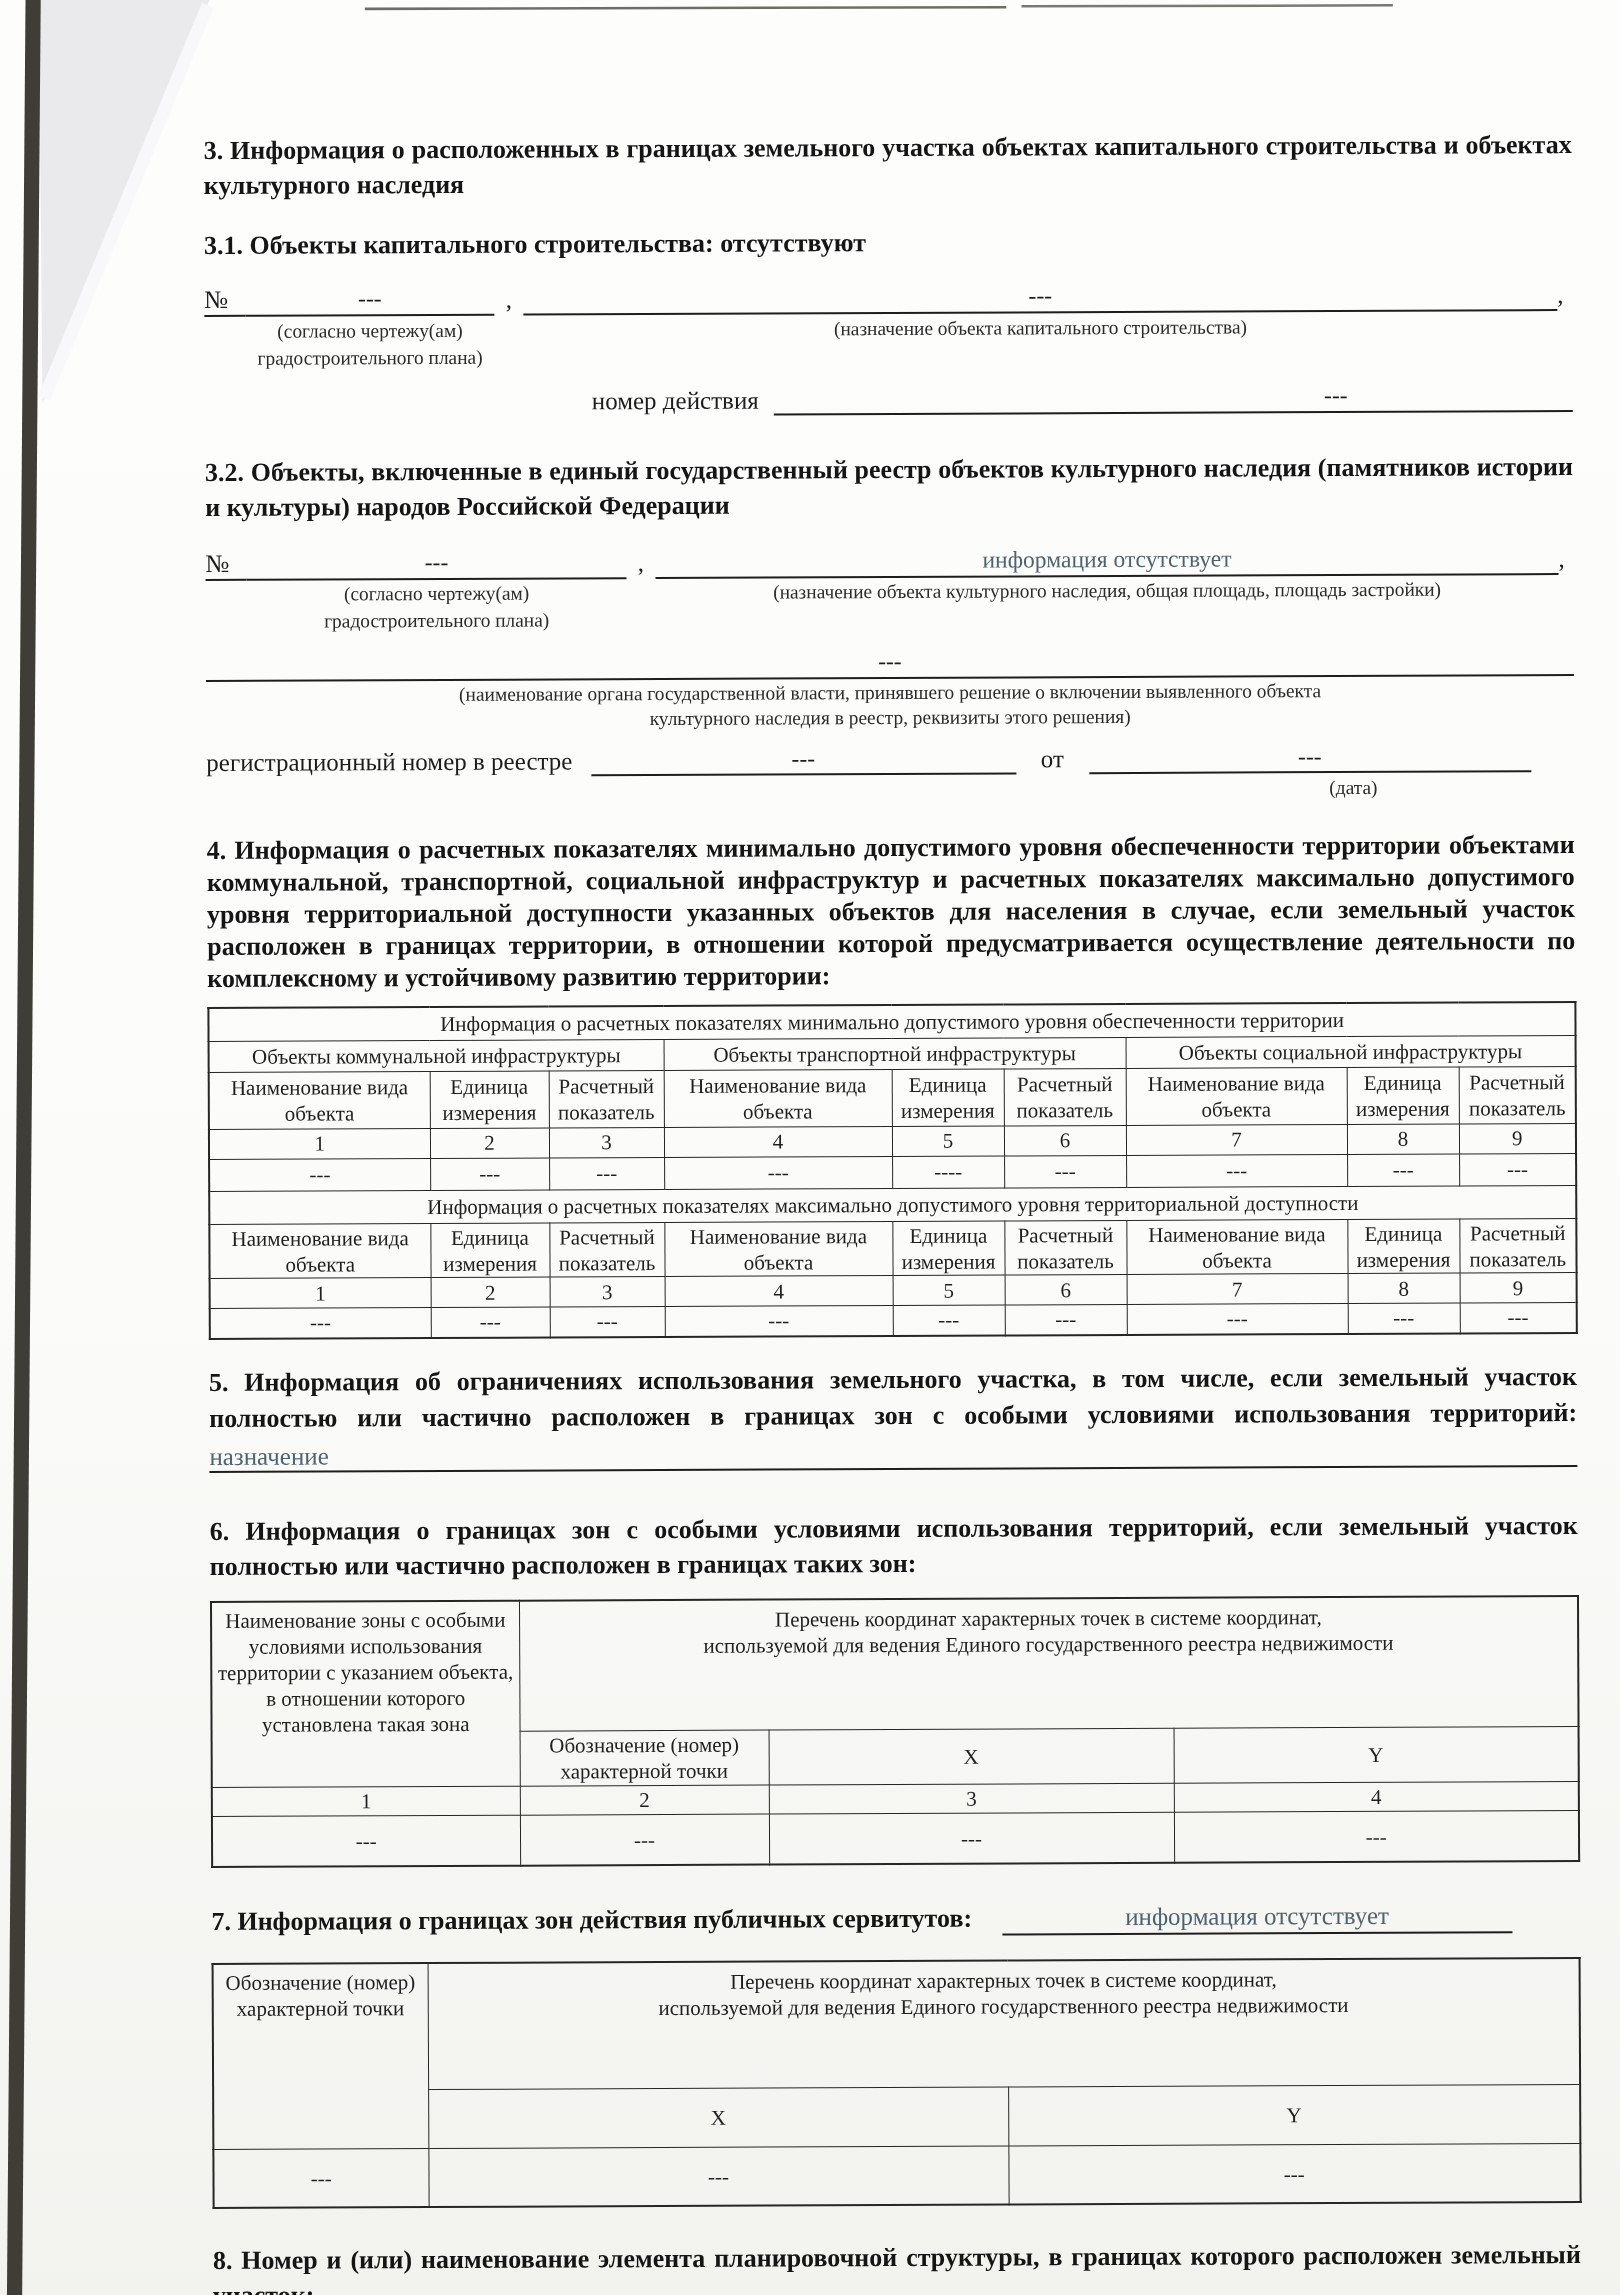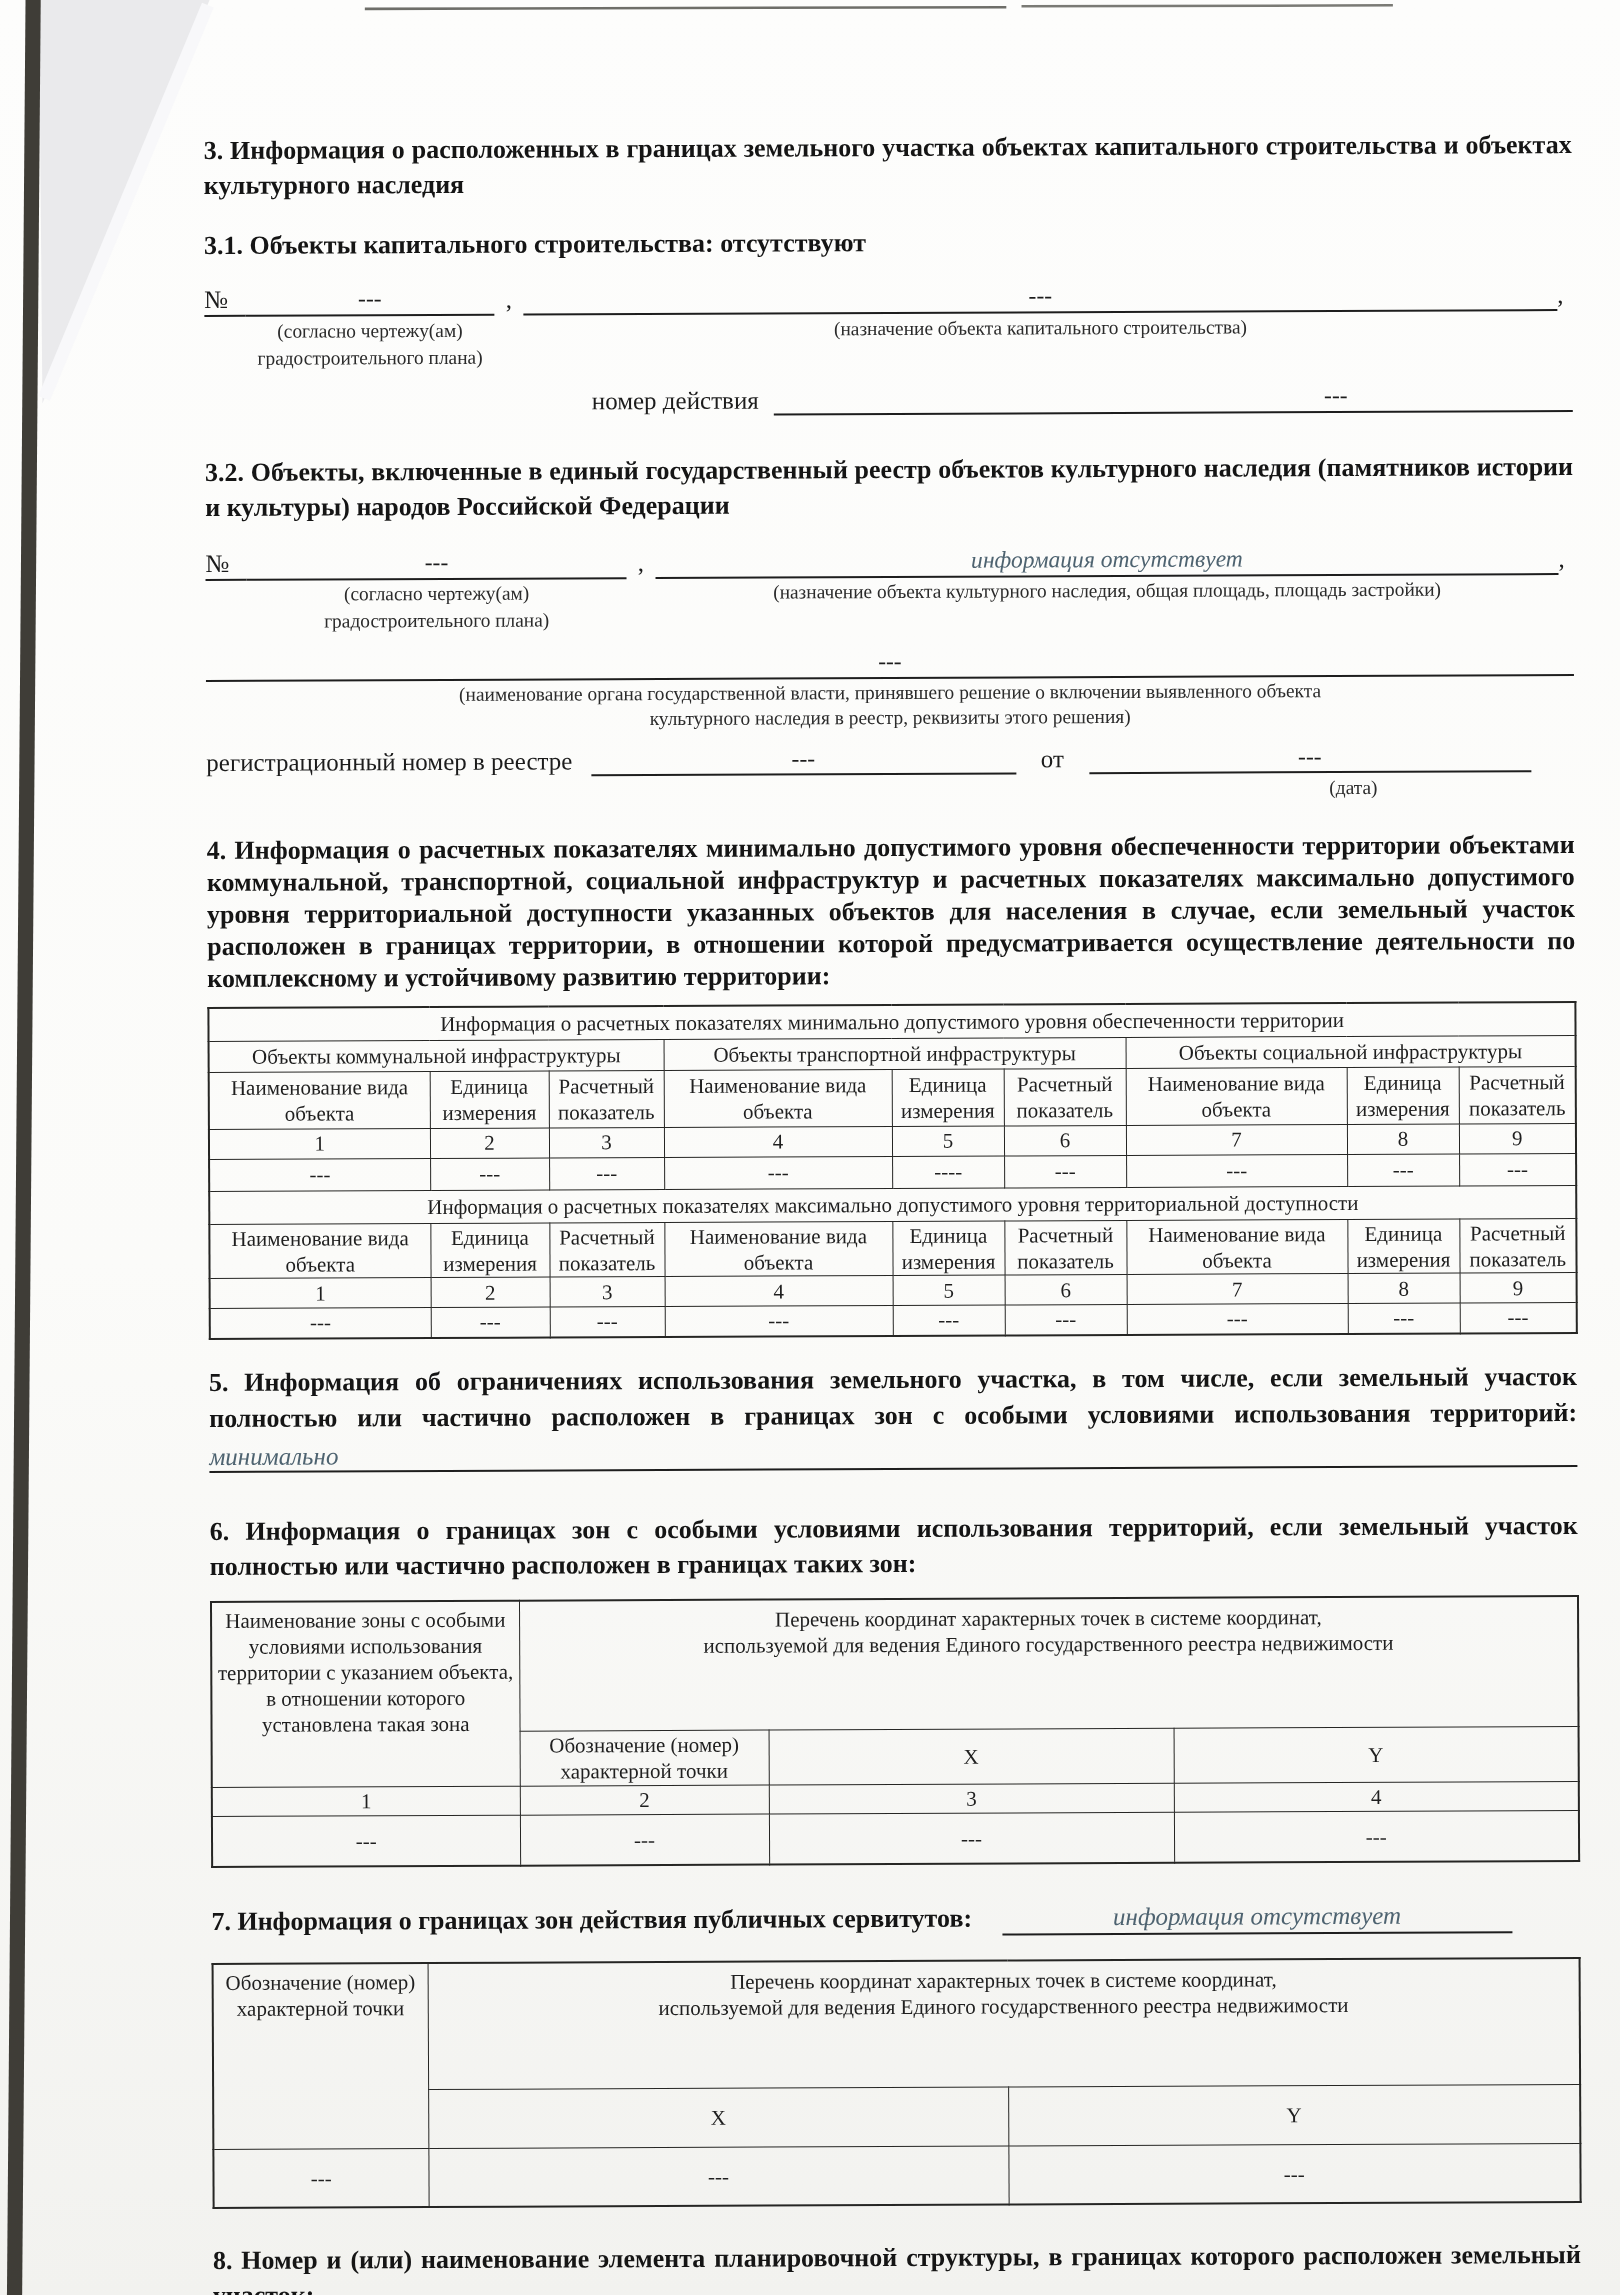--- a/index.html
+++ b/index.html
@@ -11,21 +11,21 @@
   }
   .artifacts { position:absolute; left:0; top:0; }
   .content {
     position:absolute; left:203px; top:0; width:1368px;
     transform:rotate(-0.25deg); transform-origin:0 0;
   }
   .hpar { margin:0; font-weight:bold; font-size:26px; line-height:35px; text-align:justify; color:#151515; }
   .h4 { line-height:32px; }
   .jlast { text-align-last:justify; }
   .lbl { font-size:25px; line-height:30px; }
-  .filled { color:#4e6370;font-style:italic; }
+  .filled { color:#4e6370; }
 
   .fillrow { display:flex; align-items:flex-end; font-size:25px; }
   .no { width:41px; border-bottom:2.5px solid #1e1e1e; padding-bottom:0.8px; }
   .blank { border-bottom:2.5px solid #1e1e1e; height:35px; display:flex; align-items:flex-end; justify-content:center; font-size:23.6px; }
   .blank .bval { padding-bottom:1.7px; }
   .w295 { width:249px; } .w450 { width:380px; }
   .grow { flex:1; }
   .commasp { width:29px; text-align:center; padding-bottom:1.7px; }
   .endsp { width:15px; padding-bottom:1.7px; }
   .caprow { display:flex; font-size:19.4px; line-height:24.5px; color:#2b2b2b; margin-top:2.5px; }
@@ -285,21 +285,21 @@
         <td>---</td>
         <td>---</td>
         <td>---</td>
       </tr>
     </tbody>
       </table>
 
     <div class="s5wrap">
       <p id="s5h" class="hpar jlast" style="line-height:36px">5. Информация об ограничениях использования земельного участка, в том числе, если земельный участок полностью или частично расположен в границах зон с особыми условиями использования территорий:</p>
       <div class="s5val">
-          <span class="filled">минимально</span>
+          <span class="filled">назначение</span>
         </div>
     </div>
 
     <p id="s6h" class="hpar">6. Информация о границах зон с особыми условиями использования территорий, если земельный участок полностью или частично расположен в границах таких зон:</p>
 
     <table class="t6">
       <colgroup>
         <col style="width:308px">
           <col style="width:249px">
           <col style="width:405px">

